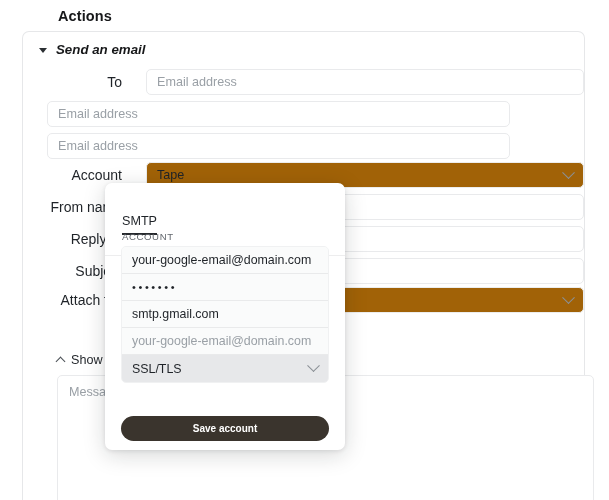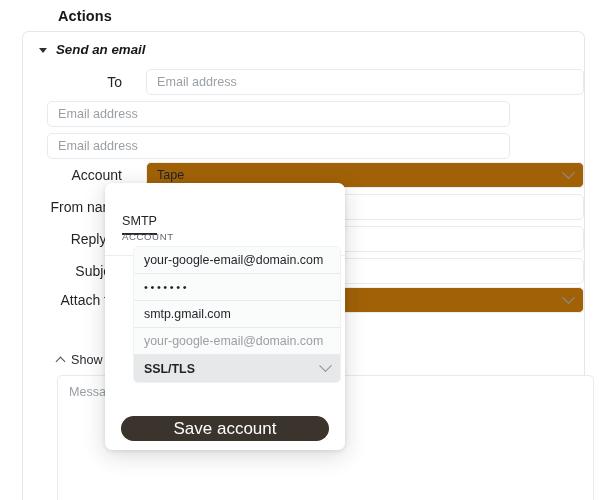--- a/index.html
+++ b/index.html
@@ -173,52 +173,51 @@
   }
 
   #smtp-fields {
     position: absolute;
     left: 16px; top: 63px;
     width: 208px;
     border-radius: 5px;
     overflow: hidden;
     background: #f6f7f8;
     border: 1px solid #f0f1f2;
-    margin-left: 12px;
   }
   .smtp-field {
     height: 27px;
     display: flex;
     align-items: center;
     padding: 0 10px;
     font-size: 12.4px;
     border-bottom: 1px solid #e9eaeb;
     background: #fafbfb;
   }
-  .smtp-field:last-child { border-bottom: none; font-weight: bold; }
+  .smtp-field:last-child { border-bottom: none; }
   .smtp-field.dots {
     letter-spacing: 2.6px;
     font-size: 11px;
     color: #2b2f33;
   }
   .smtp-field.selectrow {
     background: #e7e8ea;
     justify-content: space-between;
   }
   #save-btn {
     position: absolute;
     left: 16px; top: 233px;
     width: 208px; height: 25px;
     background: #3a342d;
     color: #ffffff;
     border: none;
     border-radius: 13px;
     font-family: "Liberation Sans", sans-serif;
-    font-size: 17px;
-    font-weight: normal;
+    font-size: 10px;
+    font-weight: bold;
     cursor: pointer;
   }
 </style>
 </head>
 <body>
 
 <div id="page-title">Actions</div>
 
 <div id="action-card">
 

